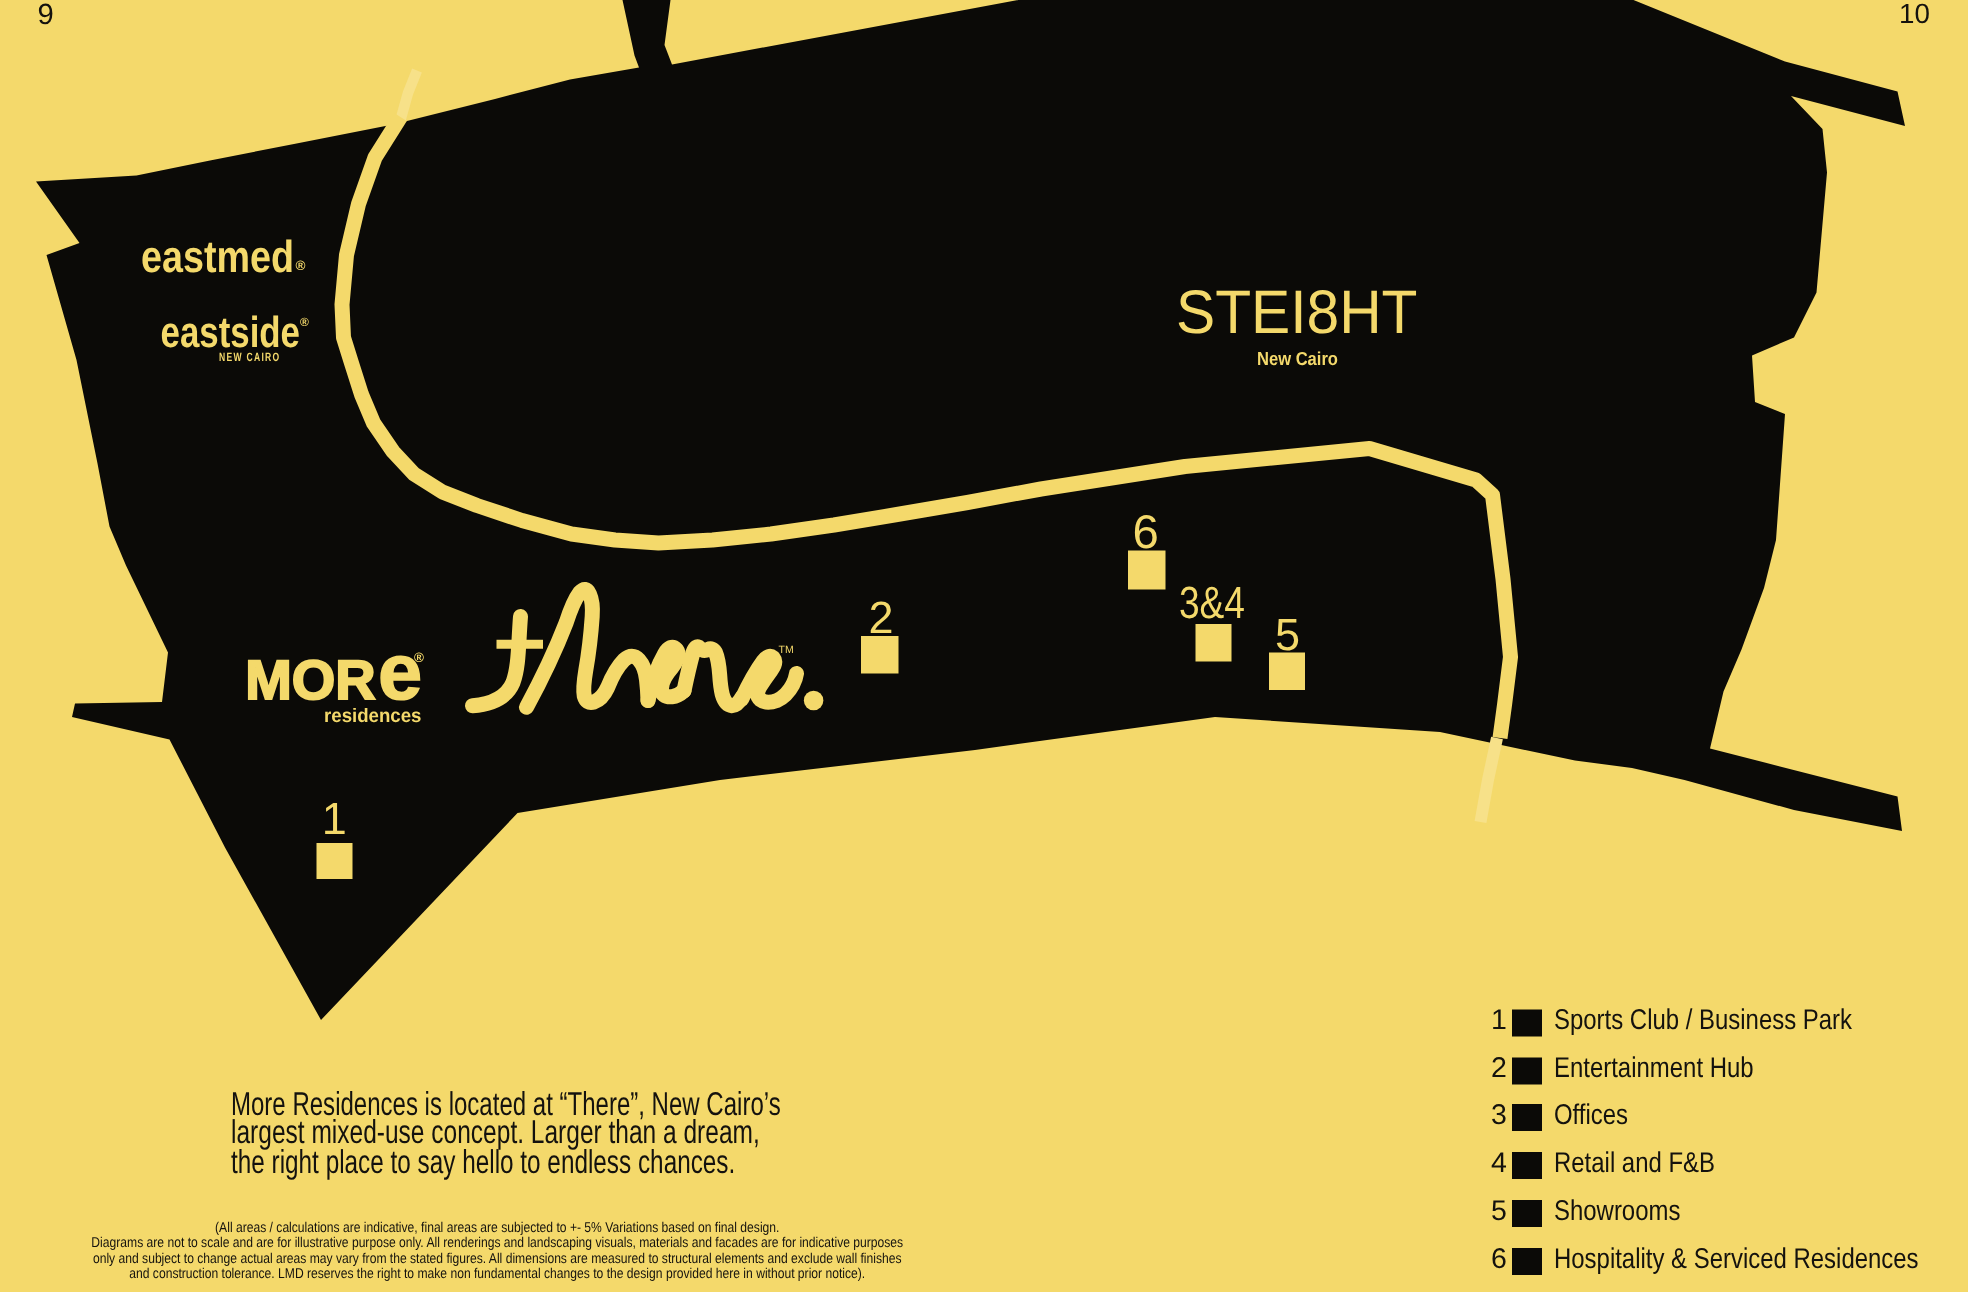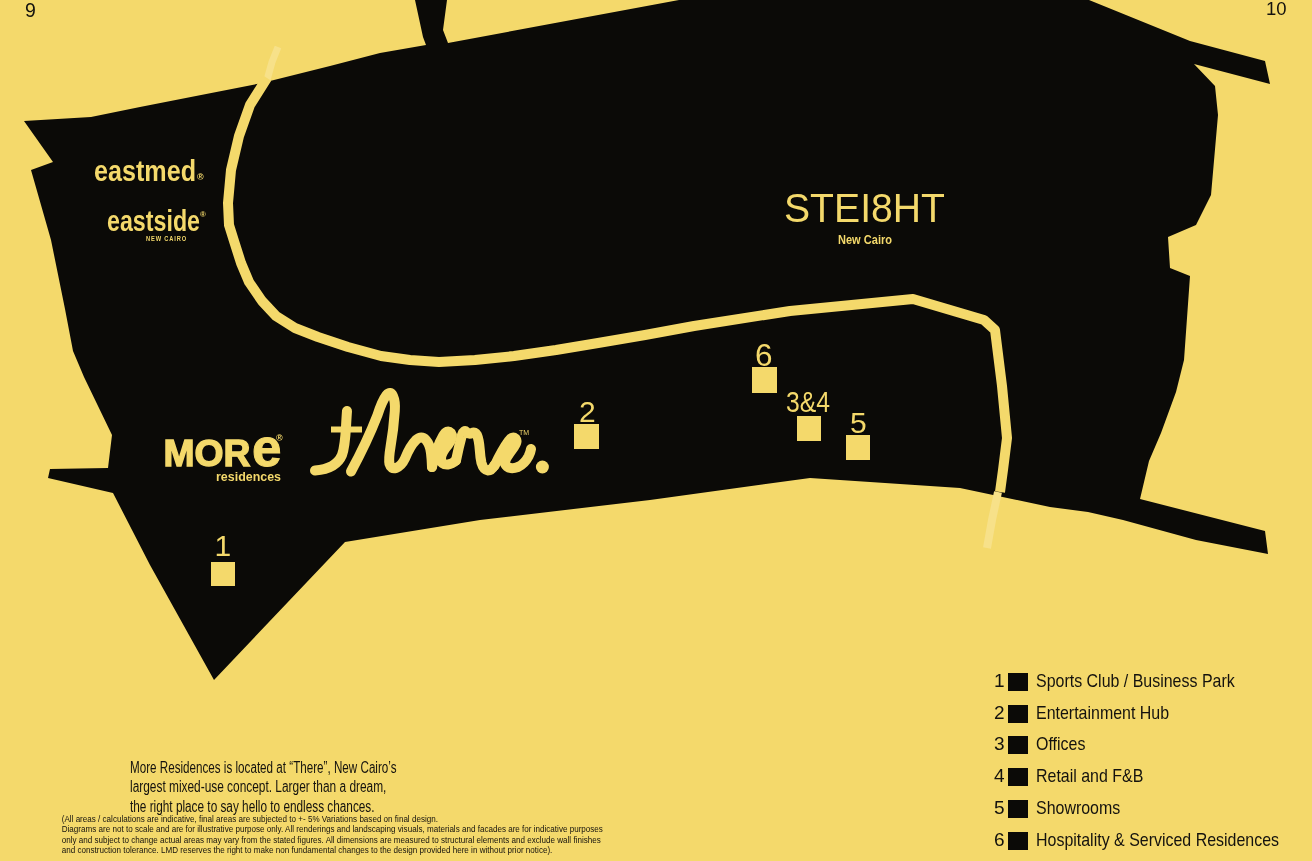--- a/index.html
+++ b/index.html
@@ -87,27 +87,27 @@
 
   <text x="214.5" y="556" font-size="30" fill="#f4d96b">1</text>
 
   <rect x="211" y="562" width="24" height="24" fill="#f4d96b"></rect>
 </svg>
 
 <div class="abs ink" style="left:25px;top:-1px;font-size:19.5px;">9</div>
 
 <div class="abs ink" style="left:1266px;top:-2px;font-size:18.5px;">10</div>
 
-<div class="abs ink" style="left:130px;top:726px;font-size:16px;line-height:19.3px;white-space:nowrap;margin-top:32px;">
+<div class="abs ink" style="left:154px;top:726px;font-size:22px;line-height:19.3px;white-space:nowrap;">
   <div style="transform:scaleX(0.728);transform-origin:0 0;">More Residences is located at “There”, New Cairo’s</div>
   <div style="transform:scaleX(0.743);transform-origin:0 0;">largest mixed-use concept. Larger than a dream,</div>
   <div style="transform:scaleX(0.737);transform-origin:0 0;">the right place to say hello to endless chances.</div>
 </div>
 
-<div class="abs ink" style="left:12px;top:814px;width:663px;font-size:9.5px;line-height:10.4px;white-space:nowrap;">
+<div class="abs ink" style="left:0px;top:814px;width:663px;font-size:9.5px;line-height:10.4px;text-align:center;white-space:nowrap;">
   <div style="transform:scaleX(0.85);transform-origin:50% 0;">(All areas / calculations are indicative, final areas are subjected to +- 5% Variations based on final design.</div>
   <div style="transform:scaleX(0.85);transform-origin:50% 0;">Diagrams are not to scale and are for illustrative purpose only. All renderings and landscaping visuals, materials and facades are for indicative purposes</div>
   <div style="transform:scaleX(0.85);transform-origin:50% 0;">only and subject to change actual areas may vary from the stated figures. All dimensions are measured to structural elements and exclude wall finishes</div>
   <div style="transform:scaleX(0.85);transform-origin:50% 0;">and construction tolerance. LMD reserves the right to make non fundamental changes to the design provided here in without prior notice).</div>
 </div>
 
 <div class="abs ink" style="left:980px;top:670px;font-size:19px;">
 
   <div style="position:absolute;top:0px;left:0;height:22px;">
     <span style="position:absolute;left:0;top:0;width:24.5px;text-align:right;display:inline-block;">1</span>

